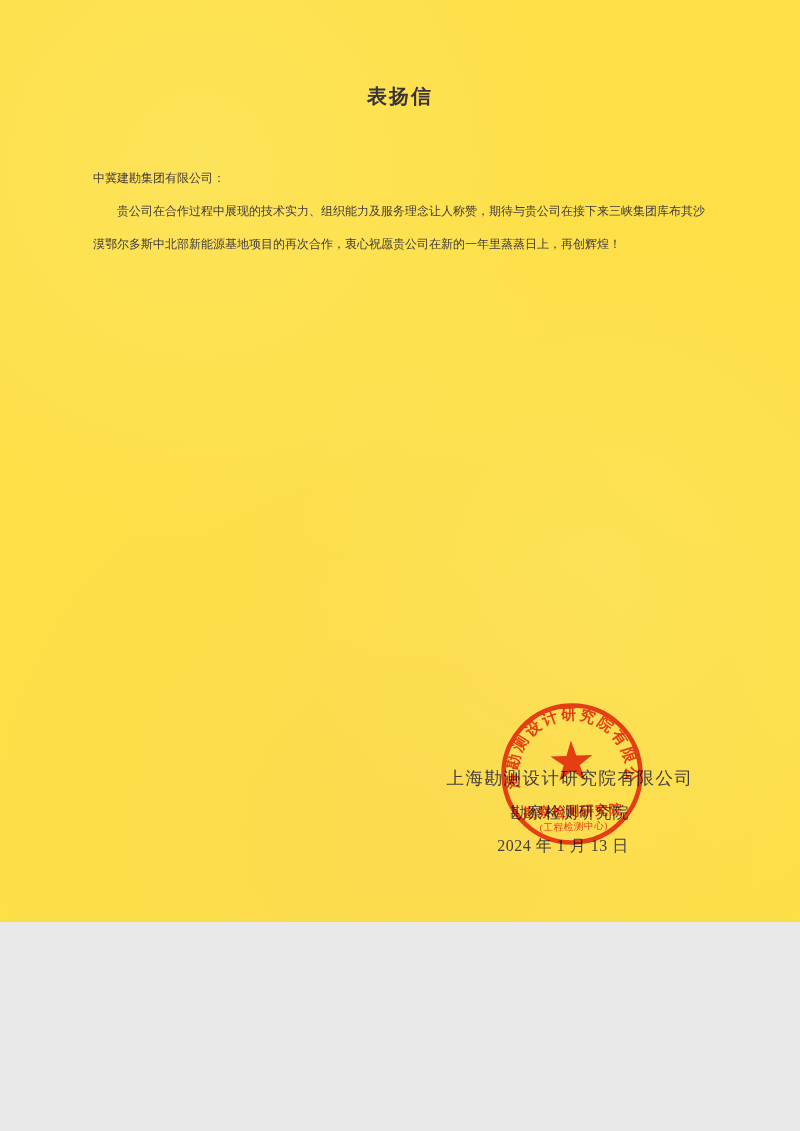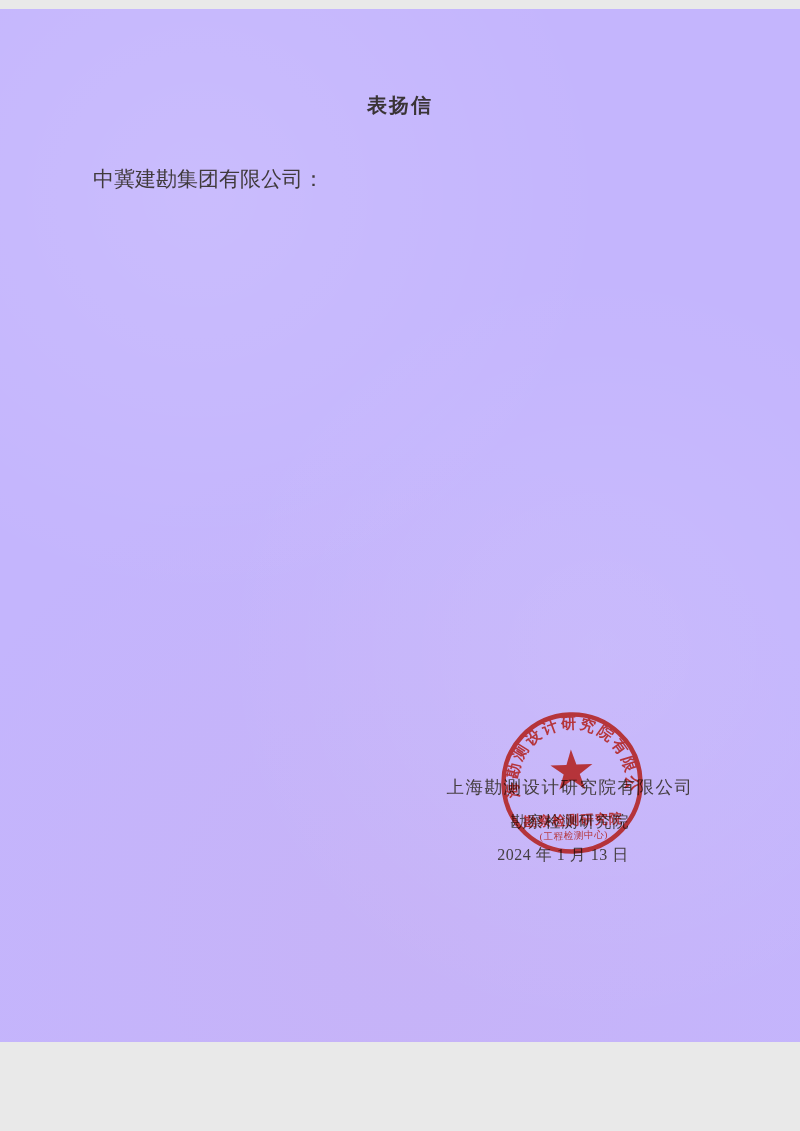--- a/index.html
+++ b/index.html
@@ -3,23 +3,23 @@
 <meta charset="utf-8">
 <style>
   html, body {
     margin: 0;
     padding: 0;
     background: #e9e9e9;
   }
   .page {
     position: relative;
     width: 800px;
-    height: 1033px;
-    margin: 9px auto;
-    background: #c4b5fd;
+    height: 922px;
+    margin: 0 auto;
+    background: #fde047;
     overflow: hidden;
     font-family: "Liberation Serif", "DejaVu Serif", serif;
     color: #403a3c;
   }
   
   .page::before {
     content: "";
     position: absolute;
     inset: 0;
     background:
@@ -36,24 +36,24 @@
     margin: 0;
     text-align: center;
     font-family: "Liberation Sans", "DejaVu Sans", sans-serif;
     font-size: 20px;
     font-weight: bold;
     letter-spacing: 2px;
     color: #3a3436;
   }
   .body-text {
     position: absolute;
-    top: 154px;
+    top: 162px;
     left: 93px;
     width: 612px;
-    font-size: 21px;
+    font-size: 12px;
     line-height: 32.8px;
     text-align: justify;
   }
   .body-text p {
     margin: 0;
   }
   .body-text p.para {
     text-indent: 2em;
   }
   .sig {
@@ -118,20 +118,21 @@
 </style>
 </head>
 <body>
 
 <div class="page">
 
   <h1 class="title">表扬信</h1>
 
   <div class="body-text">
     <p class="salutation">中冀建勘集团有限公司：</p>
+    <p class="para">贵公司在合作过程中展现的技术实力、组织能力及服务理念让人称赞，期待与贵公司在接下来三峡集团库布其沙漠鄂尔多斯中北部新能源基地项目的再次合作，衷心祝愿贵公司在新的一年里蒸蒸日上，再创辉煌！</p>
   </div>
 
   <div class="sig company">上海勘测设计研究院有限公司</div>
   <div class="sig department">勘察检测研究院</div>
   <div class="sig date">2024 年 1 月 13 日</div>
 
   <svg class="seal" viewBox="0 0 144 144" aria-hidden="true">
     <circle cx="72" cy="72" r="67.5" fill="none" stroke="#e53a2c" stroke-width="4.5"></circle>
     <defs>
       <path id="sealArc" d="M 21.3 90.5 A 54 54 0 1 1 122.7 90.5" fill="none"></path>

